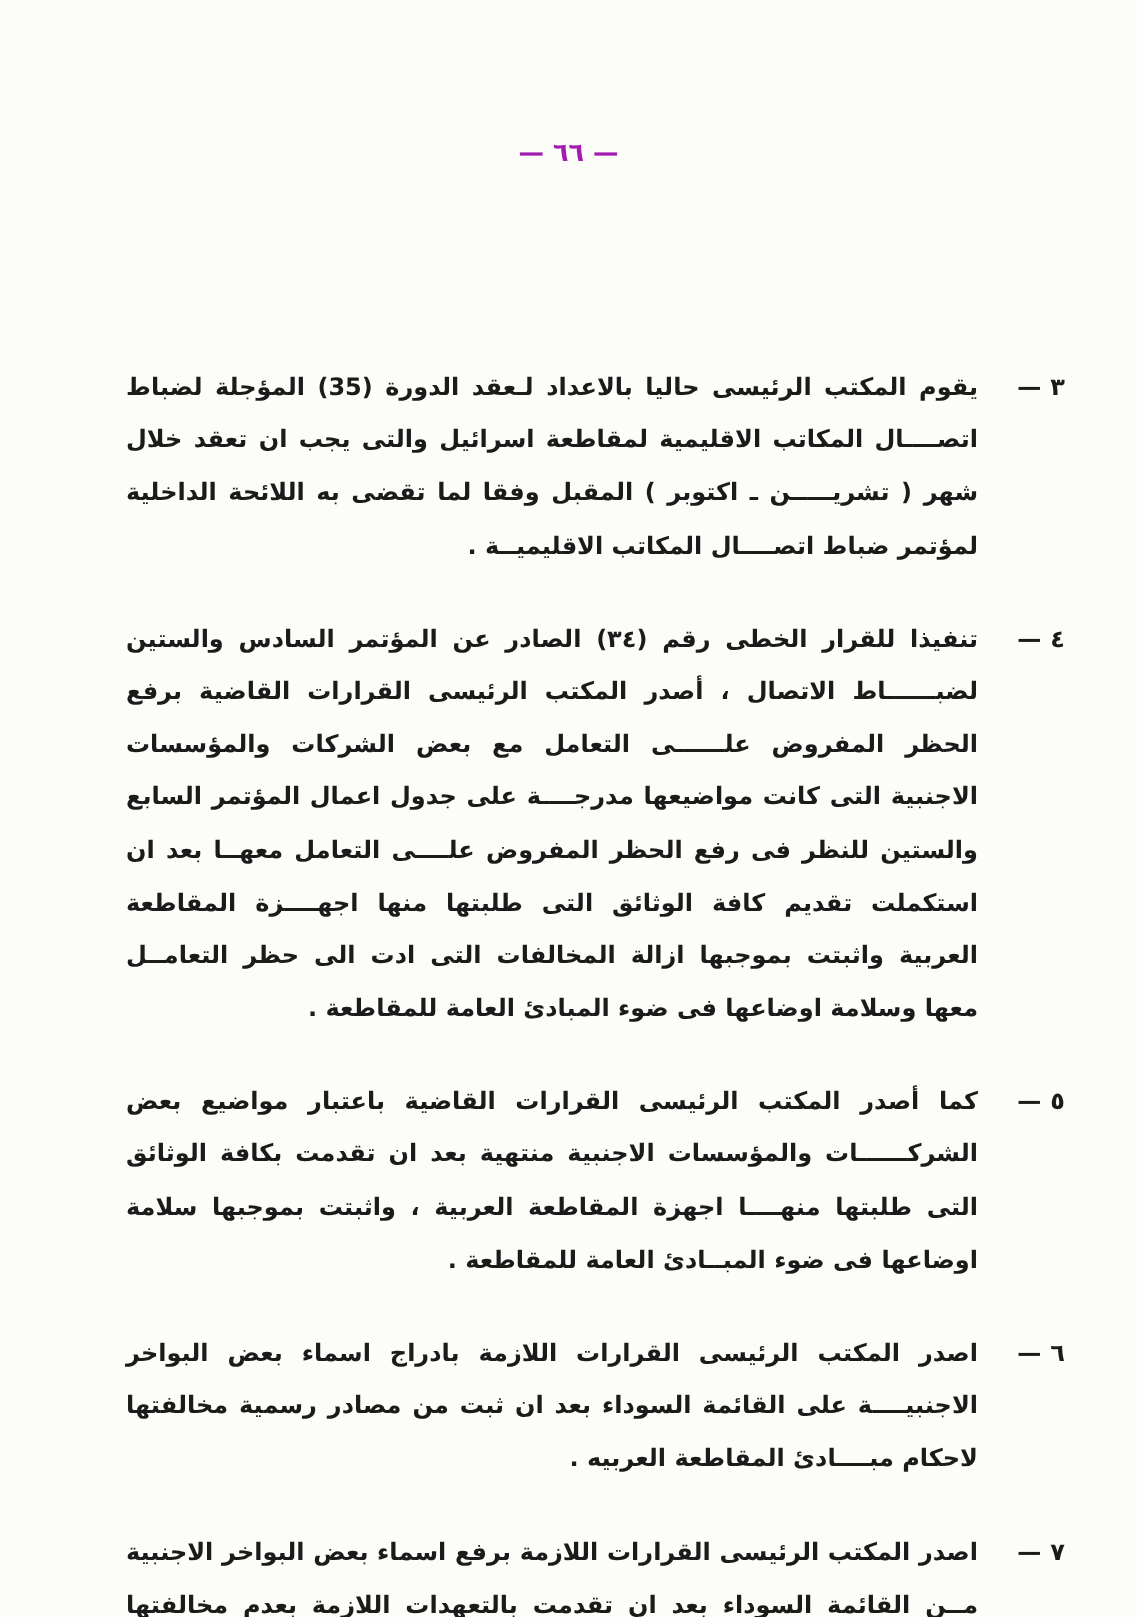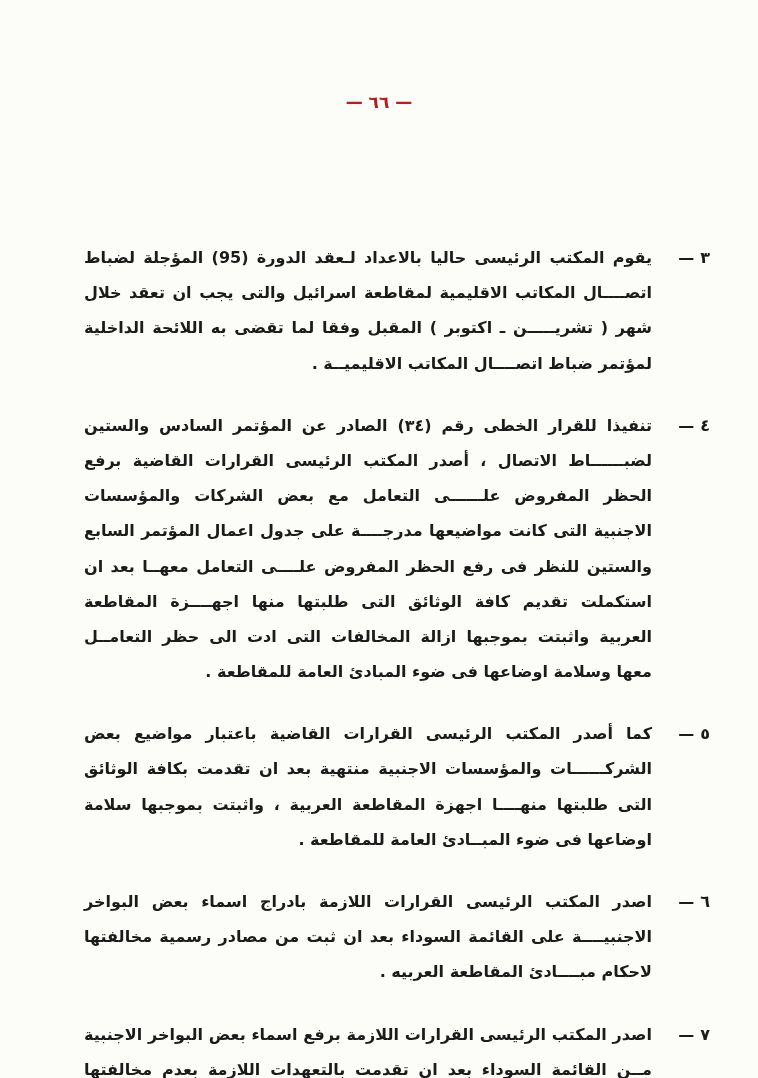--- a/index.html
+++ b/index.html
@@ -17,21 +17,21 @@
     color: #1b1b1b;
     overflow: hidden;
     box-shadow: 0 0 6px rgba(0,0,0,.15);
   }
   .page-number {
     margin-top: 92px;
     text-align: center;
     font-size: 17px;
     font-weight: 700;
     letter-spacing: 3px;
-    color: #b91c1c;
+    color: #a21caf;
   }
   .content {
     direction: rtl;
     margin-top: 128px;
     padding: 0 48px 0 84px;
   }
   .item {
     display: flex;
     gap: 12px;
     margin-bottom: 27px;
@@ -63,21 +63,21 @@
 
   <div class="page-number">— ٦٦ —</div>
 
   <div class="content">
 
     <div class="item">
       <div class="item-num">
         <span>٣</span>
         <span class="dash">—</span>
       </div>
-      <div class="item-text">يقوم المكتب الرئيسى حاليا بالاعداد لـعقد الدورة (95) المؤجلة لضباط اتصــــال المكاتب الاقليمية لمقاطعة اسرائيل والتى يجب ان تعقد خلال شهر ( تشريـــــن ـ اكتوبر )  المقبل وفقا لما تقضى به اللائحة الداخلية  لمؤتمر  ضباط اتصــــال المكاتب الاقليميــة .</div>
+      <div class="item-text">يقوم المكتب الرئيسى حاليا بالاعداد لـعقد الدورة (35) المؤجلة لضباط اتصــــال المكاتب الاقليمية لمقاطعة اسرائيل والتى يجب ان تعقد خلال شهر ( تشريـــــن ـ اكتوبر )  المقبل وفقا لما تقضى به اللائحة الداخلية  لمؤتمر  ضباط اتصــــال المكاتب الاقليميــة .</div>
     </div>
 
     <div class="item">
       <div class="item-num">
         <span>٤</span>
         <span class="dash">—</span>
       </div>
       <div class="item-text">تنفيذا للقرار الخطى رقم (٣٤) الصادر عن المؤتمر السادس والستين لضبــــــاط الاتصال ، أصدر المكتب الرئيسى القرارات القاضية برفع الحظر المفروض علــــــى التعامل مع بعض الشركات والمؤسسات الاجنبية التى كانت مواضيعها  مدرجــــة على جدول اعمال المؤتمر السابع والستين للنظر فى  رفع الحظر المفروض  علــــى التعامل معهــا  بعد ان استكملت تقديم كافة  الوثائق التى طلبتها منها اجهــــزة المقاطعة العربية واثبتت بموجبها  ازالة المخالفات التى ادت الى حظر التعامــل معها وسلامة اوضاعها فى ضوء  المبادئ  العامة للمقاطعة .</div>
     </div>
 

